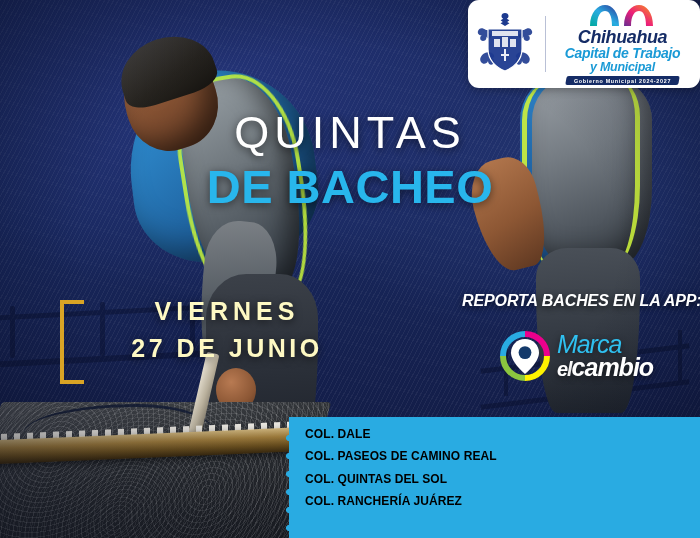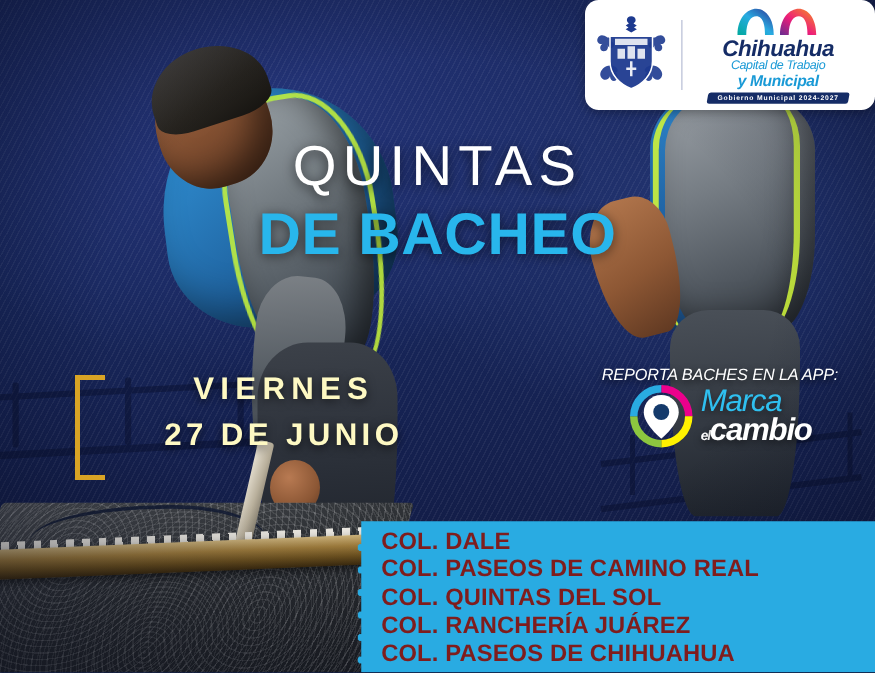--- a/index.html
+++ b/index.html
@@ -282,22 +282,22 @@
   .chi-arches { height: 24px; margin-bottom: 1px; }
   .chi-name {
     font-size: 18px;
     font-weight: bold;
     font-style: italic;
     color: #152c66;
     letter-spacing: -0.4px;
     line-height: 1;
   }
   .chi-sub1 {
-    font-size: 10px;
-    font-weight: normal;
+    font-size: 14px;
+    font-weight: bold;
     font-style: italic;
     color: #1a9ad6;
     line-height: 1.08;
     letter-spacing: -0.3px;
   }
   .chi-sub2 {
     font-size: 12.5px;
     font-weight: bold;
     font-style: italic;
     color: #1a9ad6;
@@ -390,26 +390,26 @@
   .app-block {
     position: absolute;
     right: 10px;
     top: 292px;
     width: 228px;
     z-index: 12;
     text-align: center;
   }
   .app-caption {
     color: #ffffff;
-    font-size: 13px;
-    font-weight: normal;
+    font-size: 16px;
+    font-weight: bold;
     font-style: italic;
     letter-spacing: -0.1px;
     text-shadow: 0 2px 6px rgba(0,0,0,.7);
-    margin-bottom: 0;
+    margin-bottom: 20px;
     white-space: nowrap;
   }
   .app-logo-row {
     display: flex;
     align-items: center;
     justify-content: center;
     gap: 6px;
   }
   .app-words {
     text-align: left;
@@ -424,21 +424,21 @@
     text-shadow: 0 2px 6px rgba(0,0,0,.5);
   }
   .app-cambio {
     font-size: 25px;
     font-weight: bold;
     font-style: italic;
     color: #ffffff;
     letter-spacing: -1px;
     text-shadow: 0 2px 6px rgba(0,0,0,.5);
   }
-  .app-cambio .small { font-size: 11px; }
+  .app-cambio .small { font-size: 20px; }
 
   
   .colonias {
     position: absolute;
     right: 0;
     bottom: 0;
     width: 411px;
     height: 121px;
     background: #29abe2;
     z-index: 15;
@@ -449,22 +449,22 @@
     position: absolute;
     left: -9px;
     top: 12px;
     width: 18px;
     height: 112px;
     background-image: radial-gradient(circle, #29abe2 2.8px, rgba(0,0,0,0) 3.1px);
     background-size: 18px 18px;
     background-position: 0 0;
   }
   .col-item {
-    color: #7f1d1d;
-    font-size: 19px;
+    color: #000000;
+    font-size: 12px;
     font-weight: bold;
     letter-spacing: 0.1px;
     line-height: 22.4px;
     white-space: nowrap;
   }
 </style>
 </head>
 <body>
 
 <div class="poster">
@@ -594,16 +594,15 @@
       </div>
     </div>
   </div>
 
   <div class="colonias">
     <div class="colonias-dots"></div>
     <div class="col-item">COL. DALE</div>
     <div class="col-item">COL. PASEOS DE CAMINO REAL</div>
     <div class="col-item">COL. QUINTAS DEL SOL</div>
     <div class="col-item">COL. RANCHERÍA JUÁREZ</div>
-    <div class="col-item">COL. PASEOS DE CHIHUAHUA</div>
   </div>
 
 </div>
 
 </body></html>

